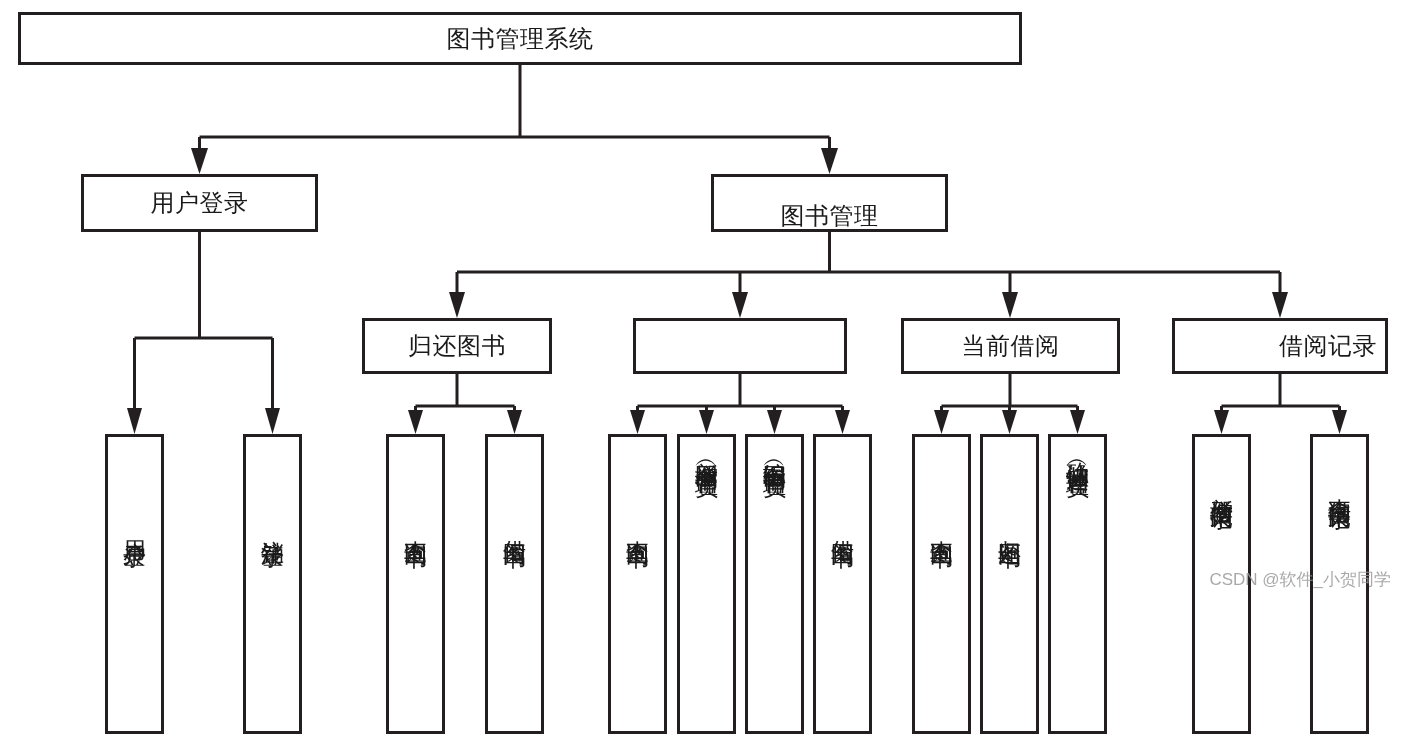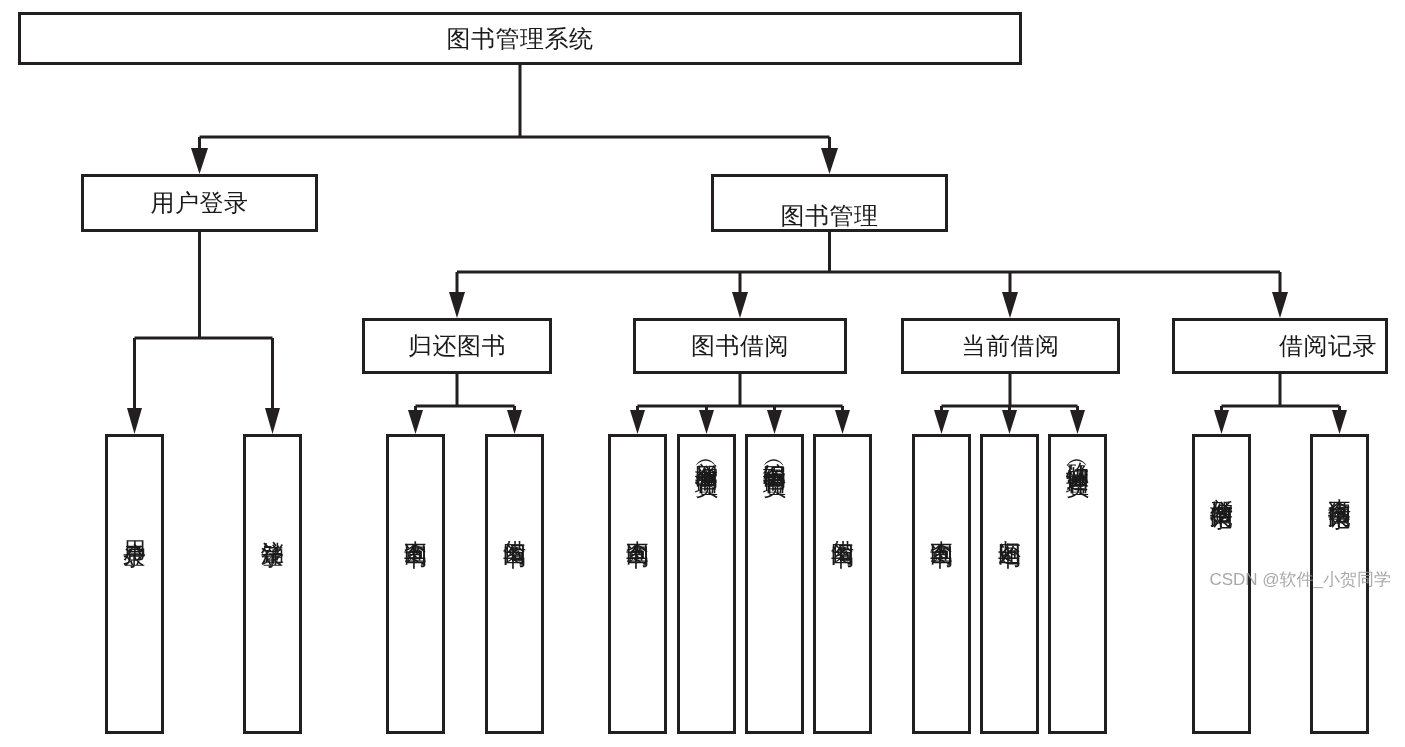--- a/index.html
+++ b/index.html
@@ -171,23 +171,20 @@
   </div>
 
   <div class="hlabel-wrap" style="left:711px; top:174px; width:237px; height:58px;align-items:flex-end;">
     <span class="hlabel-text">图书管理</span>
   </div>
 
   <div class="hlabel-wrap" style="left:362px; top:318px; width:190px; height:56px;">
     <span class="hlabel-text">归还图书</span>
   </div>
 
-  <div class="hlabel-wrap" style="left:633px; top:318px; width:214px; height:56px;">
-    <span class="hlabel-text">图书借阅</span>
-  </div>
 
   <div class="hlabel-wrap" style="left:901px; top:318px; width:219px; height:56px;text-align:right;">
     <span class="hlabel-text">当前借阅</span>
   </div>
 
   <div class="hlabel-wrap" style="left:1172px; top:318px; width:216px; height:56px;margin-left:48px;">
     <span class="hlabel-text">借阅记录</span>
   </div>
 
   <div class="vlabel-wrap" style="left:105px; top:434px; width:59px; height:300px; padding-top:88px;">

